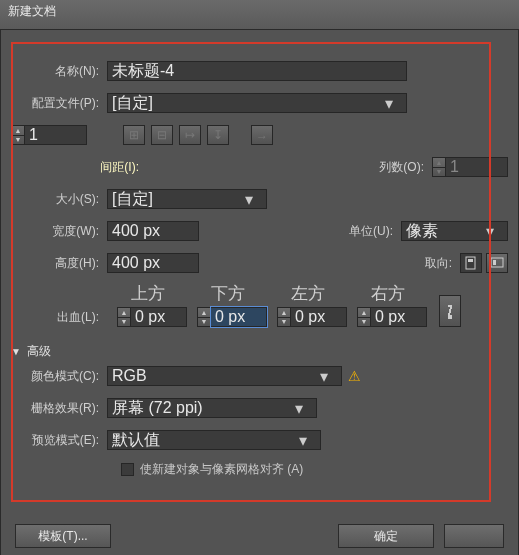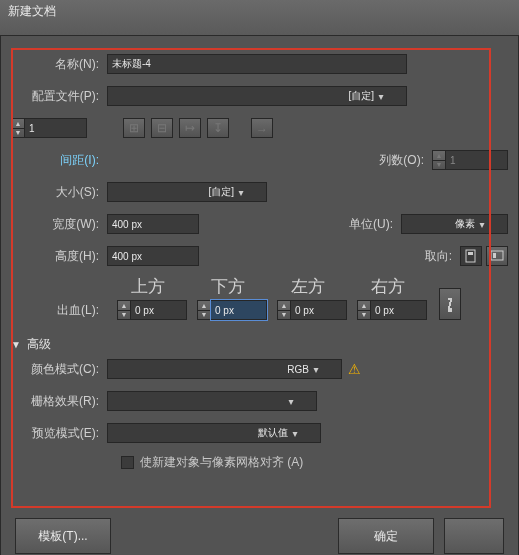--- a/index.html
+++ b/index.html
@@ -7,21 +7,21 @@
     font-family: "Microsoft YaHei", Arial, sans-serif;
     font-size: 12px;
     color: #d0d0d0;
     background: #4a4a4a;
     width: 519px;
     height: 555px;
     overflow: hidden;
   }
   .titlebar {
     background: linear-gradient(#6a6a6a, #5a5a5a);
-    height: 36px;
+    height: 30px;
     line-height: 22px;
     padding-left: 8px;
     color: #e8e8e8;
     border-bottom: 1px solid #2a2a2a;
   }
   .dialog-body {
     background: #535353;
     padding: 8px 10px;
     height: calc(555px - 22px);
     border: 1px solid #2a2a2a;
@@ -43,42 +43,43 @@
     margin: 10px 0 0 0;
     height: 22px;
   }
   .label {
     width: 96px;
     text-align: right;
     padding-right: 8px;
     color: #d0d0d0;
     white-space: nowrap;
   }
-  .label.dim { color: #7dd3fc; }
+  .label.dim { color: #fef9c3; margin-left: 40px; }
   .label2 {
     text-align: right;
     padding-right: 8px;
     color: #d0d0d0;
     white-space: nowrap;
   }
   input[type=text], .dropdown {
     background: #3b3b3b;
     border: 1px solid #262626;
     color: #e8e8e8;
     height: 20px;
     padding: 0 4px;
-    font-size: 10px;
+    font-size: 16px;
   }
   input.dim { color: #888; }
   .dropdown {
     display: flex;
     align-items: center;
-    justify-content: flex-end;
+    justify-content: space-between;
     cursor: default;
-    padding-right: 18px;
+    padding-right: 10px;
+    gap: 22px;
   }
   .dd-arrow {
     width: 14px; height: 14px;
     display: flex; align-items: center; justify-content: center;
     color: #ccc;
   }
   .spin {
     display: flex;
     align-items: stretch;
     height: 20px;
@@ -168,41 +169,41 @@
   .bottom-row {
     position: absolute;
     bottom: 14px;
     left: 14px;
     right: 14px;
     display: flex;
     justify-content: space-between;
   }
   .btn {
     min-width: 96px;
-    height: 36px;
+    height: 24px;
     background: linear-gradient(#6e6e6e,#565656);
     border: 1px solid #2a2a2a;
     color: #e8e8e8;
     display: flex;
     align-items: center;
     justify-content: center;
     cursor: pointer;
     padding: 7px 10px;
   }
   svg { display: block; }
 </style>
 </head>
 <body>
 
 <div class="titlebar">新建文档</div>
 
 <div class="dialog-body">
   <div class="redbox"></div>
 
-  <div class="form-row" style="margin-top:9px">
+  <div class="form-row" style="margin-top:22px">
     <div class="label">名称(N):</div>
     <input type="text" style="width: 300px;" value="未标题-4">
   </div>
 
   <div class="form-row">
     <div class="label">配置文件(P):</div>
     <div class="dropdown" style="width:300px">
       <span>[自定]</span>
       <span class="dd-arrow">▾</span>
     </div>
@@ -340,20 +341,21 @@
     <div class="dropdown" style="width:235px">
       <span>RGB</span>
       <span class="dd-arrow">▾</span>
     </div>
     <span class="warn-icon">⚠</span>
   </div>
 
   <div class="form-row">
     <div class="label">栅格效果(R):</div>
     <div class="dropdown" style="width:210px">
+      <span>屏幕 (72 ppi)</span>
       <span class="dd-arrow">▾</span>
     </div>
   </div>
 
   <div class="form-row">
     <div class="label">预览模式(E):</div>
     <div class="dropdown" style="width:214px">
       <span>默认值</span>
       <span class="dd-arrow">▾</span>
     </div>

